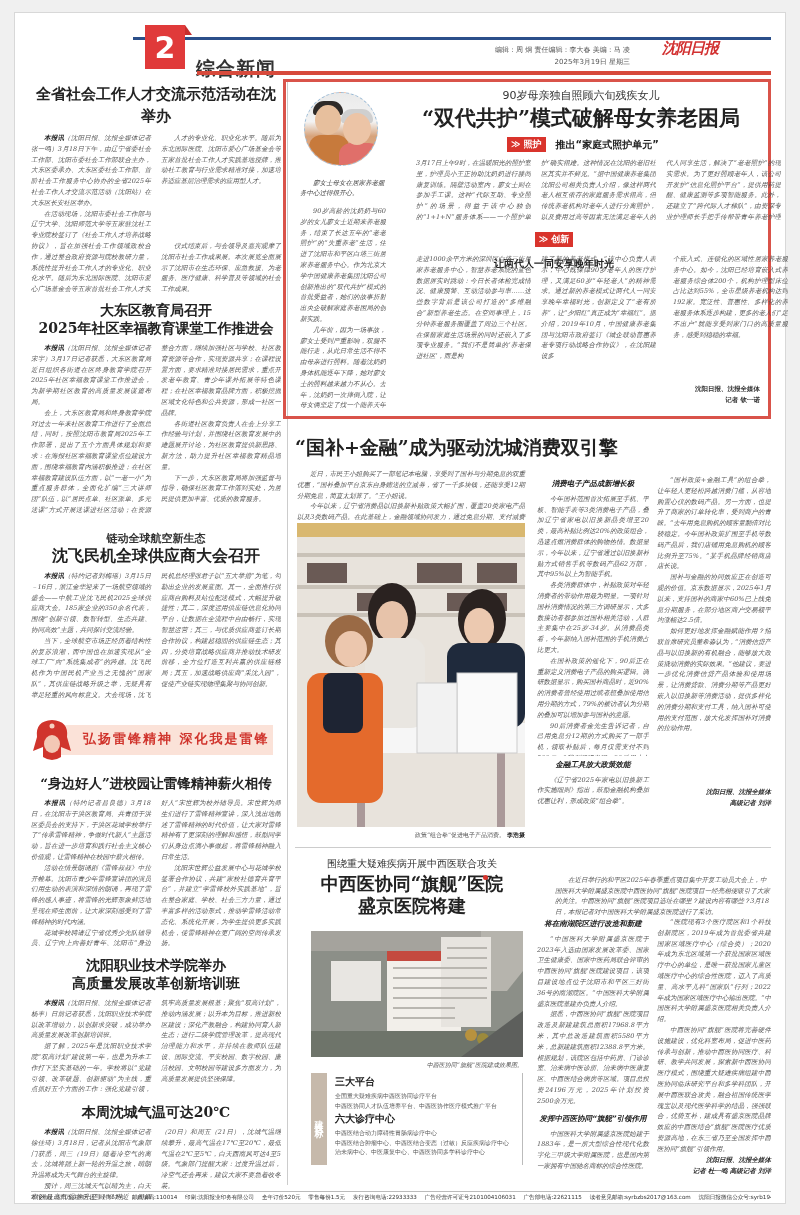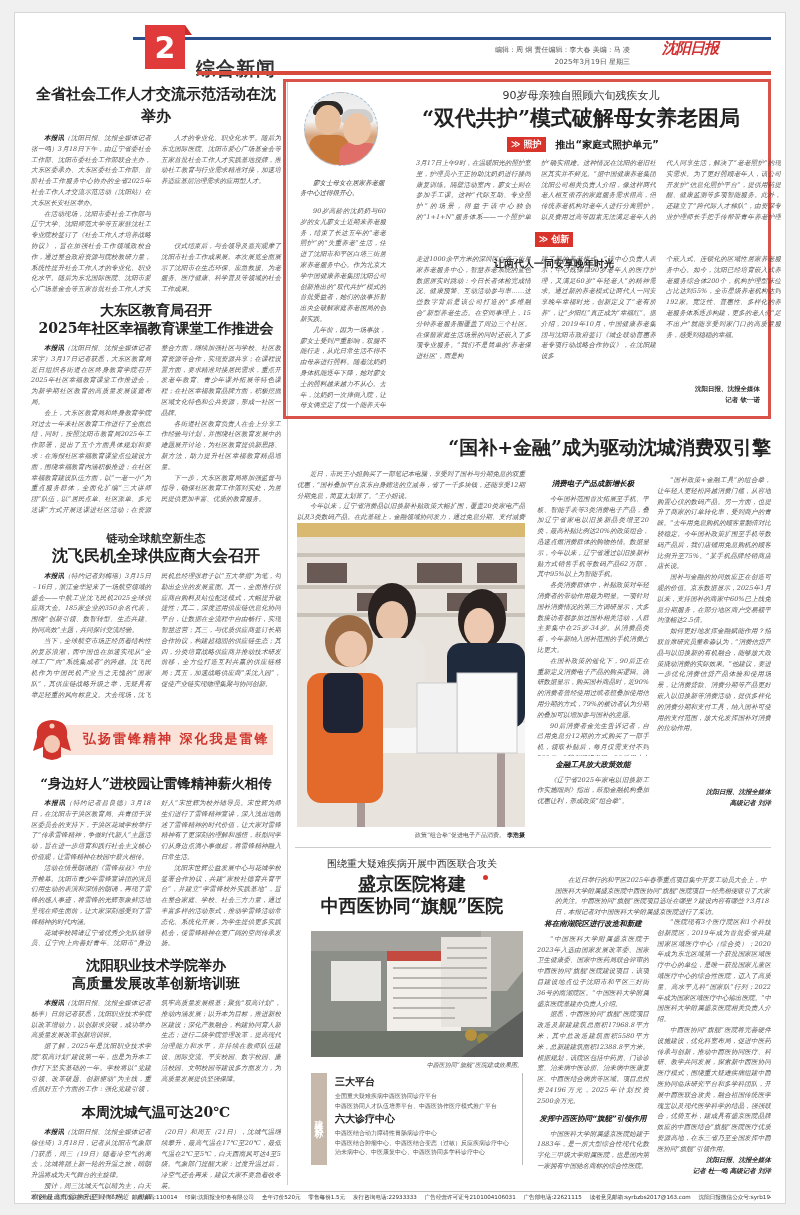--- a/index.html
+++ b/index.html
@@ -45,21 +45,21 @@
   .feat-caption { position: absolute; left: 14px; top: 96px; width: 86px; font-size: 6.5px; line-height: 10px; color: #444; font-style: italic; text-indent: 2em; }
   .feat-side { position: absolute; left: 14px; top: 124px; width: 86px; }
   .feat-kicker { position: absolute; left: 110px; top: 6px; width: 370px; text-align: center; font-family: "DejaVu Sans", sans-serif; font-size: 11px; color: #333; }
   .feat-title { position: absolute; left: 110px; top: 22px; width: 370px; text-align: center; font-size: 21px; font-weight: bold; color: #222; letter-spacing: 0px; }
   .subhead { position: absolute; display: flex; align-items: center; gap: 10px; }
   .subhead .tag { background: #d9342c; color: #fff; font-size: 9px; font-weight: bold; padding: 1px 4px; font-family: "DejaVu Sans", sans-serif; }
   .subhead .st { font-family: "DejaVu Sans", sans-serif; font-size: 10px; font-weight: bold; color: #222; }
   .feat-cols { position: absolute; display: flex; gap: 10px; }
   .feat-cols > div { width: 115px; }
   
-  .consume-title { position: absolute; left: 280px; top: 422px; width: 476px; text-align: right; font-size: 19px; font-weight: bold; color: #222; }
+  .consume-title { position: absolute; left: 280px; top: 422px; width: 476px; text-align: left; font-size: 19px; font-weight: bold; color: #222; }
   .consume-intro { position: absolute; left: 282px; top: 456px; width: 228px; }
   .photo-shop { position: absolute; left: 282px; top: 510px; width: 228px; height: 304px; overflow: hidden; background: #d8d4cf; }
   .photo-cap { position: absolute; left: 282px; top: 818px; width: 228px; text-align: right; font-size: 6px; color: #555; }
   .photo-cap b { color: #222; }
   .consume-c2 { position: absolute; left: 522px; top: 462px; width: 112px; }
   .consume-c3 { position: absolute; left: 642px; top: 462px; width: 114px; }
   .minihead { font-family: "DejaVu Sans", sans-serif; font-size: 7.5px; font-weight: bold; color: #222; text-align: center; margin: 4px 0 4px; }
   
   .hosp-kicker { position: absolute; left: 282px; top: 844px; width: 230px; text-align: center; font-family: "DejaVu Sans", sans-serif; font-size: 10px; color: #333; }
   .hosp-title { position: absolute; left: 282px; top: 860px; width: 230px; text-align: center; font-size: 18px; font-weight: bold; color: #222; line-height: 22px; }
@@ -198,21 +198,21 @@
       <div style="height:66px;overflow:hidden;">代人同享生活，解决了“老老照护”的现实需求。为了更好照顾老年人，该公司开发护“信息化照护平台”，提供用药提醒、健康监测等多项智能服务。此外，还建立了“跨代际人才梯队”，由资深专业护理师长手把手传帮带青年养老护理员，在保证专业性的同时进一步加快年轻养老护理员成长。</div>
     </div>
 
     <div class="subhead" style="left:208px;top:150px;flex-direction:column;">
       <span class="tag">≫ 创新</span>
       <span class="st">让两代人一同安享晚年时光</span>
     </div>
     <div class="feat-cols col-text" style="left:130px;top:172px;">
       <div style="height:150px;overflow:hidden;">走进1000余平方米的深圳区白塔三街居家养老服务中心，智慧养老系统的蓝色数据屏实时跳动：今日长者体检完成情况、健康预警、互动活动参与率……这些数字背后是该公司打造的“多维融合”新型养老生态。在空间事理上，15分钟养老服务圈覆盖了周边三个社区。在保留家庭生活场景的同时还嵌入了多项专业服务。“我们不是简单的‘养老保进社区’，而是构</div>
       <div style="height:150px;overflow:hidden;">建了新的养老模式。”该中心负责人表示，中心既保障90岁老年人的医疗护理，又满足60岁“年轻老人”的精神需求。通过新的养老模式让两代人一同安享晚年幸福时光，创新定义了“老有所养”，让“夕阳红”真正成为“幸福红”。据介绍，2019年10月，中国健康养老集团与沈阳市政府签订《城企联动普惠养老专项行动战略合作协议》，在沈阳建设多</div>
-      <div style="height:128px;overflow:hidden;">个嵌入式、连锁化的区域性居家养老服务中心。如今，沈阳已经培育嵌入式养老服务综合体200个，机构护理型床位占比达到55%，全市星级养老机构达到192家。宽泛性、普惠性、多样化的养老服务体系逐步构建，更多的老人们“足不出户”就能享受到家门口的高质量服务，感受到稳稳的幸福。</div>
+      <div style="height:128px;overflow:hidden;margin-left:7px;">个嵌入式、连锁化的区域性居家养老服务中心。如今，沈阳已经培育嵌入式养老服务综合体200个，机构护理型床位占比达到55%，全市星级养老机构达到192家。宽泛性、普惠性、多样化的养老服务体系逐步构建，更多的老人们“足不出户”就能享受到家门口的高质量服务，感受到稳稳的幸福。</div>
     </div>
     <div class="byline" style="position:absolute;right:8px;top:302px;">
       <div>沈阳日报、沈报全媒体</div>
       <div>记者 钦一诺</div>
     </div>
   </div>
 
   <div class="consume-title">“国补+金融”成为驱动沈城消费双引擎</div>
   <div class="consume-intro col-text">
     <p>近日，市民王小姐购买了一部笔记本电脑，享受到了国补与分期免息的双重优惠，“国补叠加平台京东自身赠送的立减券，省了一千多块钱，还能享受12期分期免息，简直太划算了。”王小姐说。</p>
@@ -274,22 +274,22 @@
     <div class="byline">
       <div>沈阳日报、沈报全媒体</div>
       <div>高级记者 刘洋</div>
     </div>
   </div>
 
   <div class="vsep" style="left:280px;top:834px;width:476px;height:1px;"></div>
 
   <div class="hosp-kicker">围绕重大疑难疾病开展中西医联合攻关</div>
   <div class="hosp-title">
+    <div>中西医协同“旗舰”医院</div>
     <div>盛京医院将建</div>
-    <div>中西医协同“旗舰”医院</div>
   </div>
   <div class="hosp-dot"></div>
   <div class="hosp-intro">在近日举行的和平区2025年春季重点项目集中开复工动员大会上，中国医科大学附属盛京医院中西医协同“旗舰”医院项目一经亮相便吸引了大家的关注。中西医协同“旗舰”医院项目选址在哪里？建设内容有哪些？3月18日，本报记者对中国医科大学附属盛京医院进行了采访。</div>
 
   <div class="photo-hosp">
     <svg width="212" height="126" viewBox="0 0 212 126">
       <rect width="212" height="126" fill="#8c8f88"></rect>
       <rect x="0" y="0" width="212" height="20" fill="#a5a39d"></rect>
       <polygon points="170,0 212,0 212,40 196,60 170,60" fill="#b6b4ad"></polygon>
       <rect x="20" y="30" width="50" height="40" fill="#e8e6e2"></rect>

